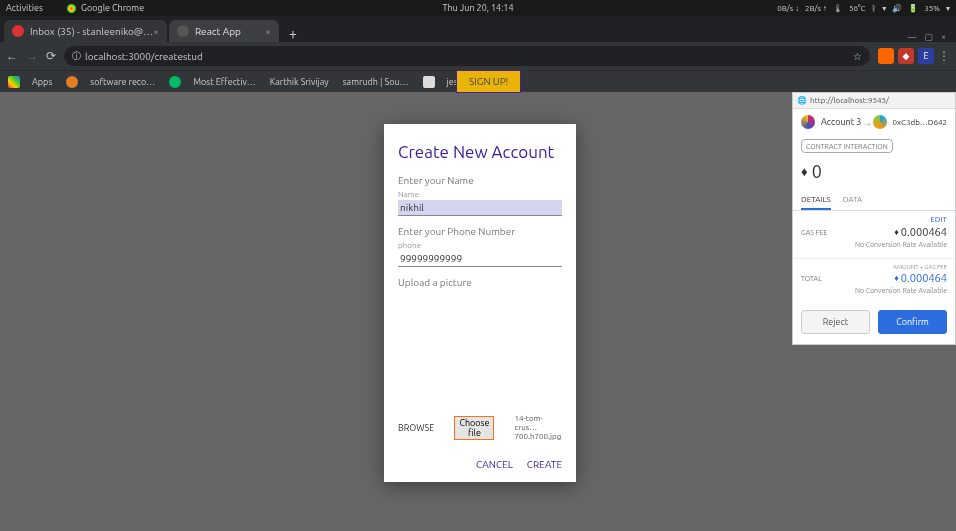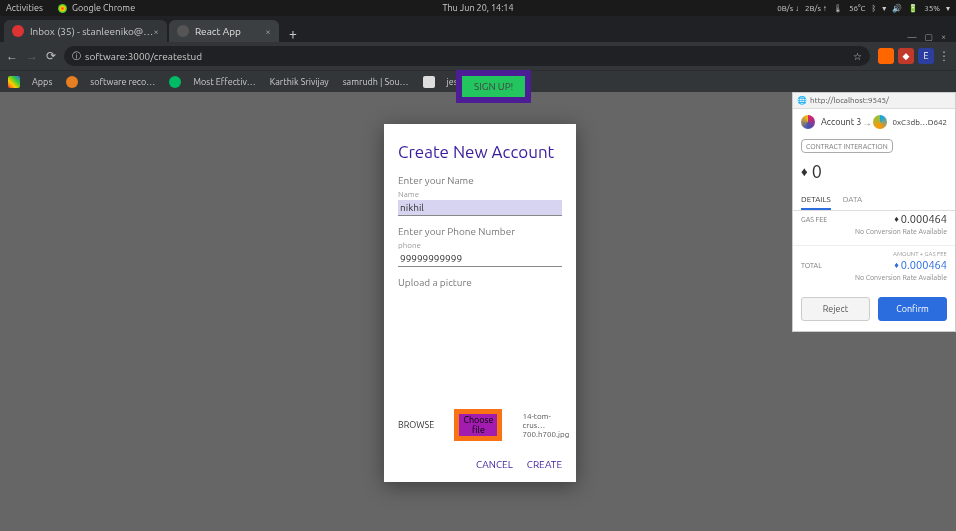--- a/index.html
+++ b/index.html
@@ -1,20 +1,20 @@
 <!DOCTYPE html>
 <html><head>
 <meta charset="utf-8">
 <style>
 * { margin: 0; padding: 0; box-sizing: border-box; font-family: Ubuntu, Arial, sans-serif; }
 body { width: 956px; height: 531px; background: #000; overflow: hidden; position: relative; }
 
 
 .sysbar { height: 16px; background: #1a1a1a; color: #ccc; font-size: 9px; display: flex; align-items: center; padding: 0 6px; }
-.sysbar-left { display: flex; gap: 15px; }
+.sysbar-left { display: flex; gap: 24px; }
 .sysbar-center { position: absolute; left: 50%; transform: translateX(-50%); }
 .sysbar-right { margin-left: auto; display: flex; gap: 6px; align-items: center; font-size: 8px; }
 .sys-icon { font-size: 8px; }
 
 
 .tabbar { height: 26px; background: #202124; display: flex; align-items: flex-end; padding: 0 4px; }
 .tab { height: 22px; background: #323639; color: #ccc; font-size: 10px; display: flex; align-items: center; padding: 0 8px; margin-right: 2px; border-radius: 6px 6px 0 0; min-width: 110px; position: relative; }
 .tab.active { background: #3c3f41; color: #e0e0e0; }
 .tab-favicon { width: 12px; height: 12px; border-radius: 50%; margin-right: 6px; }
 .tab-close { margin-left: auto; font-size: 10px; color: #999; }
@@ -31,33 +31,33 @@
 
 
 .bookbar { height: 22px; background: #323639; border-top: 1px solid #2a2c2e; display: flex; align-items: center; padding: 0 8px; gap: 14px; color: #ccc; font-size: 9px; }
 .book-item { display: flex; align-items: center; gap: 12px; }
 .book-icon { width: 12px; height: 12px; border-radius: 2px; }
 
 
 .viewport { position: absolute; top: 92px; left: 0; right: 0; bottom: 0; background: #666; }
 
 
-.signup { position: absolute; top: -28px; left: 456px; padding: 5px 12px; border: 6px solid #4c1d95; background: #22c55e; color: #444; font-size: 10px; }
+.signup { position: absolute; top: -28px; left: 456px; padding: 5px 12px; border: 1px solid #4c1d95; background: #eab308; color: #444; font-size: 10px; }
 .signup-wrap { position: relative; top: 0; }
 
 
 .modal { position: absolute; top: 32px; left: 384px; width: 190px; background: #fff; box-shadow: 0 4px 20px rgba(0,0,0,.4); padding: 18px 14px 12px 14px; width: 192px; min-height: 358px; display: flex; flex-direction: column; }
 .modal-title { color: #3a1c9c; font-size: 17px; font-weight: 400; margin-bottom: 14px; }
 .modal-label { color: #777; font-size: 10px; margin-bottom: 4px; }
 .field-label { color: #999; font-size: 8px; margin-bottom: 1px; }
 .field { width: 100%; border: none; border-bottom: 1px solid #888; background: #d6d4f0; font-size: 10px; padding: 2px 2px; margin-bottom: 10px; color: #333; }
 .field.plain { background: transparent; }
 .upload-label { color: #777; font-size: 10px; margin-bottom: 6px; }
 .browse-row { margin-top: auto; display: flex; align-items: center; gap: 20px; font-size: 9px; color: #333; }
-.choose-btn { border: 5px solid #f97316; background: #a21caf; font-size: 9px; padding: 1px 4px; }
+.choose-btn { border: 1px solid #f97316; background: #e5e5e5; font-size: 9px; padding: 1px 4px; }
 .file-name { font-size: 8px; color: #555; }
 .modal-actions { display: flex; justify-content: flex-end; gap: 14px; margin-top: 18px; font-size: 10px; color: #3a1c9c; }
 .modal-btn { background: none; border: none; color: #3a1c9c; font-size: 10px; cursor: pointer; }
 
 
 .mm { position: absolute; top: 0; right: 0; width: 164px; background: #fff; border: 1px solid #ccc; font-size: 9px; color: #333; }
 .mm-url { height: 16px; background: #f2f2f2; border-bottom: 1px solid #ddd; display: flex; align-items: center; padding: 0 4px; font-size: 8px; color: #555; gap: 3px; }
 .mm-row1 { display: flex; align-items: center; padding: 6px 8px; }
 .mm-acct-icon, .mm-to-icon { width: 14px; height: 14px; border-radius: 50%; }
 .mm-arrow { margin: 0 auto; color: #888; font-size: 10px; }
@@ -125,21 +125,21 @@
     <span>×</span>
   </div>
 </div>
 
 <div class="addrbar">
   <span class="nav-btn">←</span>
   <span class="nav-btn" style="color:#666;">→</span>
   <span class="nav-btn">⟳</span>
   <div class="addr-input-wrap">
     <span class="addr-icon">ⓘ</span>
-    <span>software:3000/createstud</span>
+    <span>localhost:3000/createstud</span>
     <span style="margin-left:auto;">☆</span>
   </div>
   <div class="ext-icons">
     <span class="ext-icon" style="background:#f60;"></span>
     <span class="ext-icon" style="background:#c0392b;color:#fff;">◆</span>
     <span class="ext-icon" style="background:#2c3e9f;color:#fff;">E</span>
     <span class="nav-btn">⋮</span>
   </div>
 </div>
 
@@ -212,20 +212,21 @@
     </div>
     <span class="mm-tag">CONTRACT INTERACTION</span>
     <div class="mm-amount">
       <span class="eth-sym">♦</span>
       <span>0</span>
     </div>
     <div class="mm-tabs">
       <span class="mm-tab active">DETAILS</span>
       <span class="mm-tab">DATA</span>
     </div>
+    <div class="mm-edit">EDIT</div>
     <div class="mm-line">
       <span class="mm-line-label">GAS FEE</span>
       <span class="mm-line-val">
           <span style="font-size:9px;">♦</span>
           <span>0.000464</span>
         </span>
     </div>
     <div class="mm-sub">No Conversion Rate Available</div>
     <div class="mm-hr"></div>
     <div class="mm-small">AMOUNT + GAS FEE</div>

